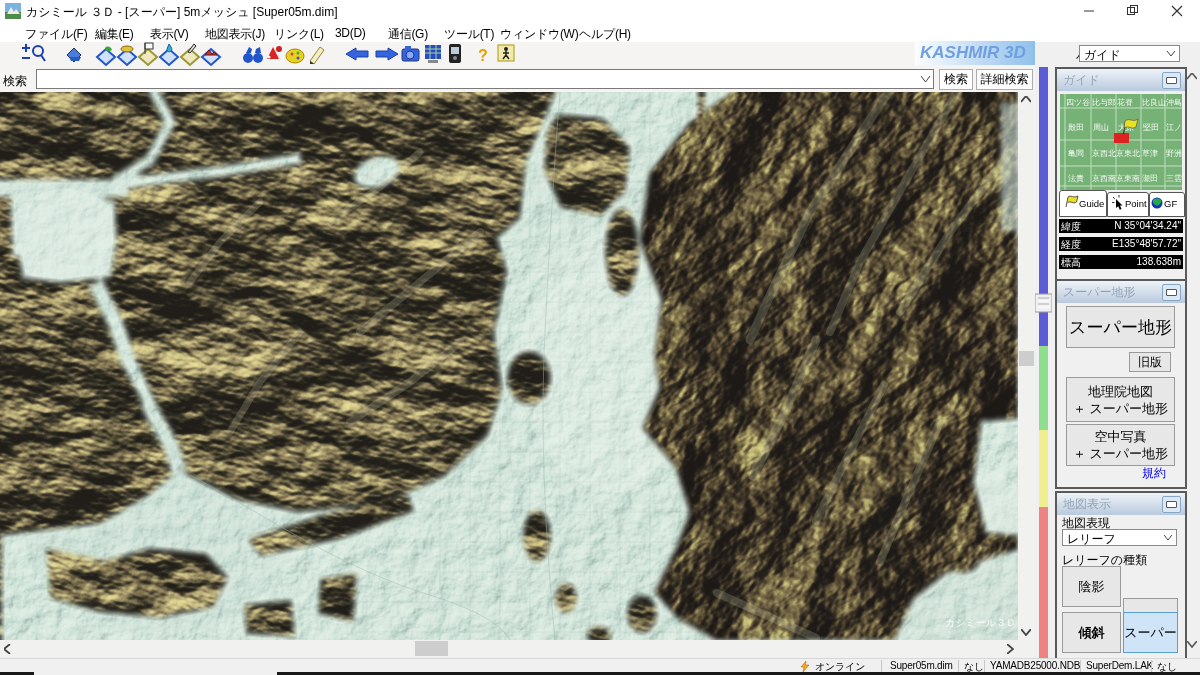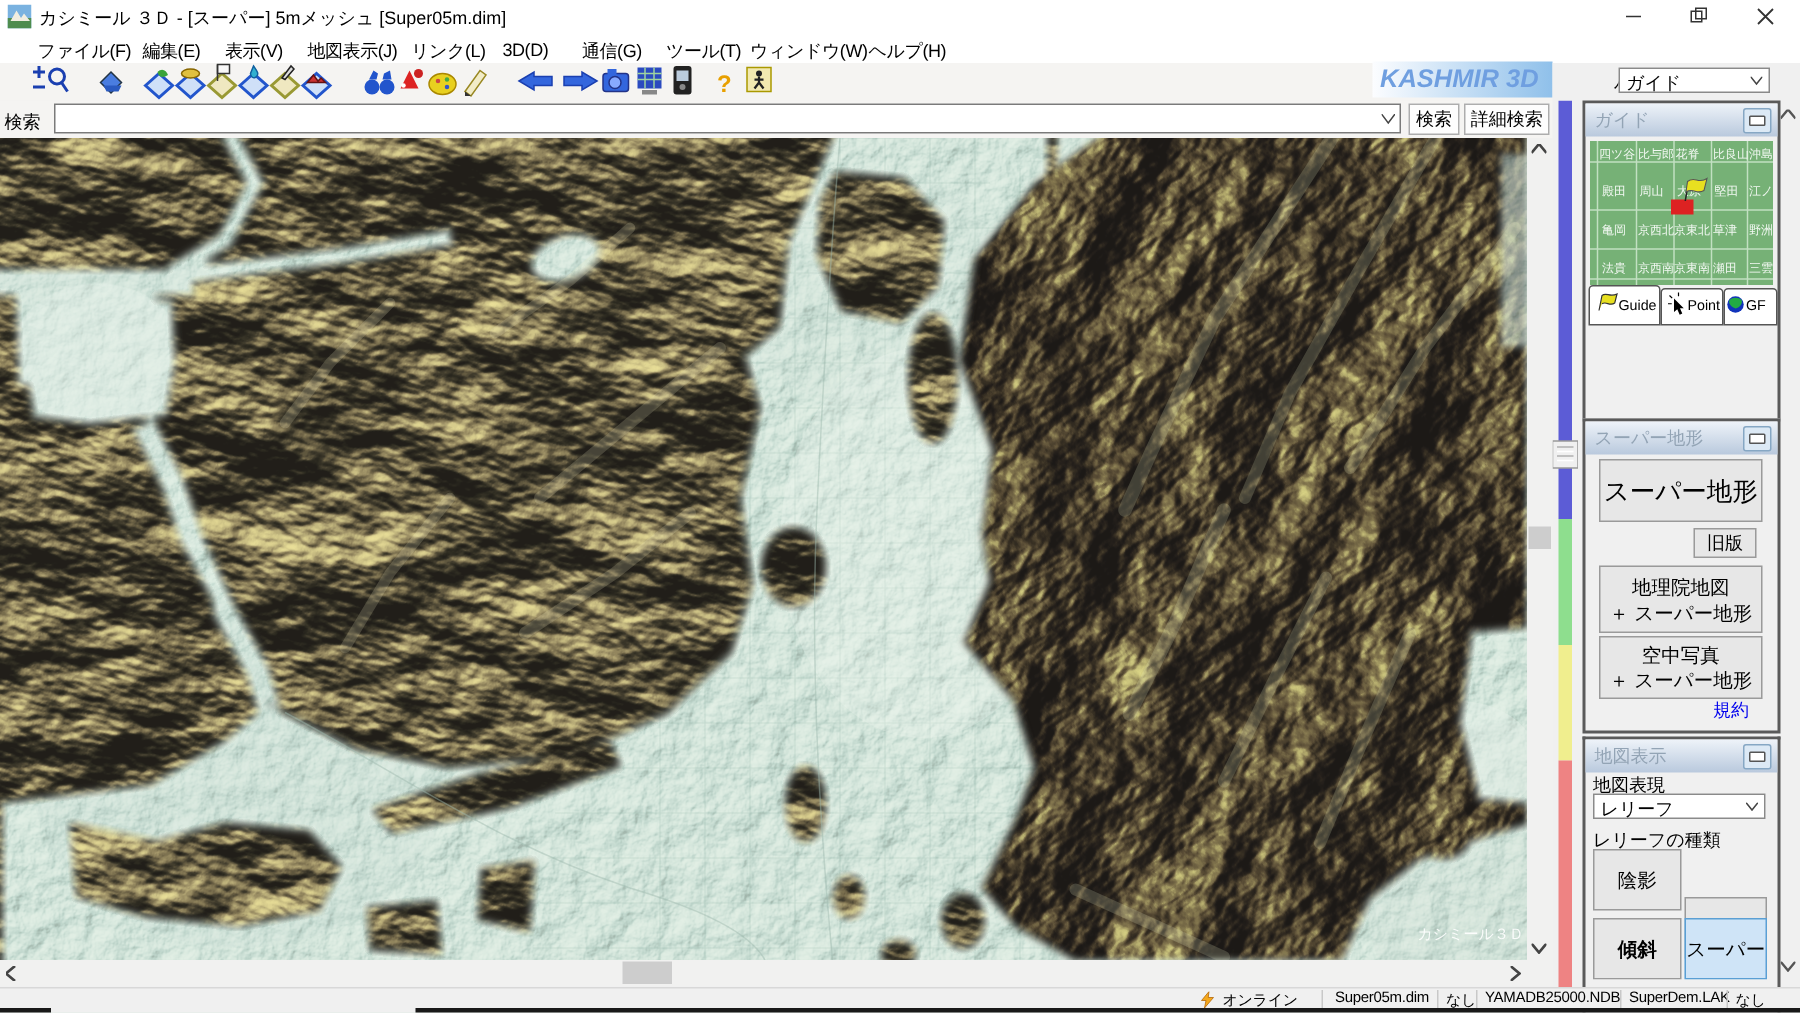--- a/index.html
+++ b/index.html
@@ -426,20 +426,25 @@
       <path d="M7,17 L9,7 C12,4.5 14,8.5 19,6 L17.5,12 C14,14.5 12,10.5 9,12.5" fill="#e8e020" stroke="#333" stroke-width="0.8"></path>
       <text x="20" y="16.5" font-size="9.5" fill="#000">Guide</text>
       <path d="M57,9 L63.5,15.5 L61,15.5 L62.5,19 L60.8,19.8 L59.2,16.2 L57,18 Z" fill="#000"></path>
       <path d="M54,7 l1.8,1.8 M60,5 l0,2.5 M53,12.5 l2.5,0" stroke="#000" stroke-width="0.8"></path>
       <text x="66" y="16.5" font-size="9.5" fill="#000">Point</text>
       <circle cx="98" cy="13" r="5.5" fill="#1133bb"></circle>
       <path d="M94,10 C96,8 100,8 102,10 C103,12 101,15 98,15.7 C95,14.7 93,12 94,10Z" fill="#22aa44"></path>
       <text x="105" y="16.5" font-size="9.5" fill="#000">GF</text>
     </svg>
   </div>
+  <div id="guideinfo" style="position:absolute;left:2px;top:150px;width:124px;font-size:10px;color:#fff;">
+    <div style="position:relative;background:#000;height:13px;margin-bottom:4px;padding:1px 2px 0 2px;">緯度<span style="position:absolute;right:2px">N 35°04'34.24"</span></div>
+    <div style="position:relative;background:#000;height:13px;margin-bottom:4px;padding:1px 2px 0 2px;">経度<span style="position:absolute;right:2px">E135°48'57.72"</span></div>
+    <div style="position:relative;background:#000;height:13px;padding:1px 2px 0 2px;">標高<span style="position:absolute;right:2px">138.638m</span></div>
+  </div>
 </div>
 
 <div class="pframe" style="left:1055px;top:279px;width:128px;height:206px;">
   <div class="phead">スーパー地形<div class="pmin"></div></div>
   <div class="gbtn" style="left:9px;top:25px;width:107px;height:40px;font-size:17px;">スーパー地形</div>
   <div class="gbtn" style="left:72px;top:71px;width:40px;height:18px;font-size:12px;">旧版</div>
   <div class="gbtn" style="left:9px;top:96px;width:107px;height:43px;font-size:13px;line-height:17px;">地理院地図<br>＋ スーパー地形</div>
   <div class="gbtn" style="left:9px;top:143px;width:107px;height:40px;font-size:13px;line-height:17px;">空中写真<br>＋ スーパー地形</div>
   <div style="position:absolute;left:85px;top:184px;font-size:12px;color:#0000ee;">規約</div>
 </div>

